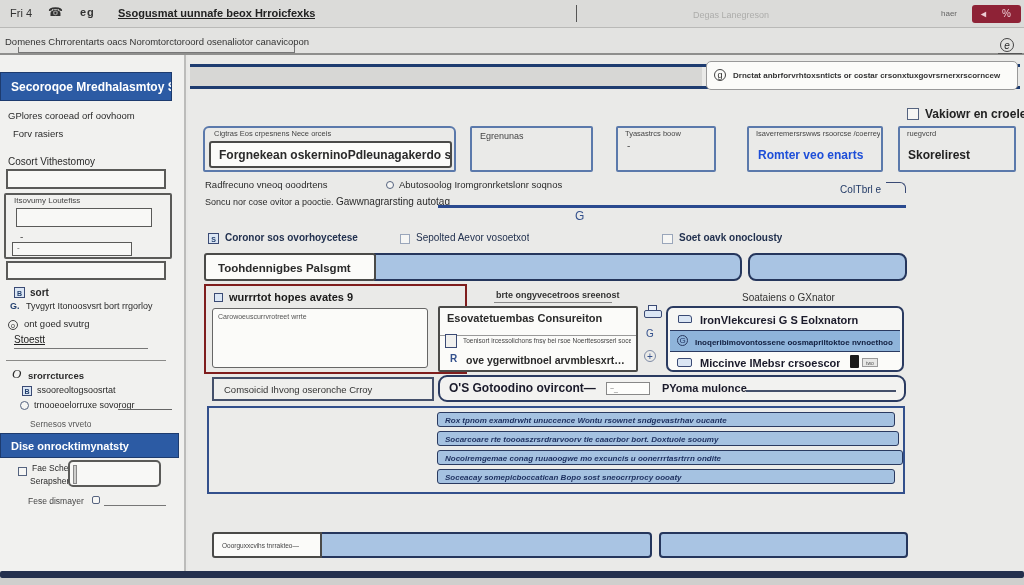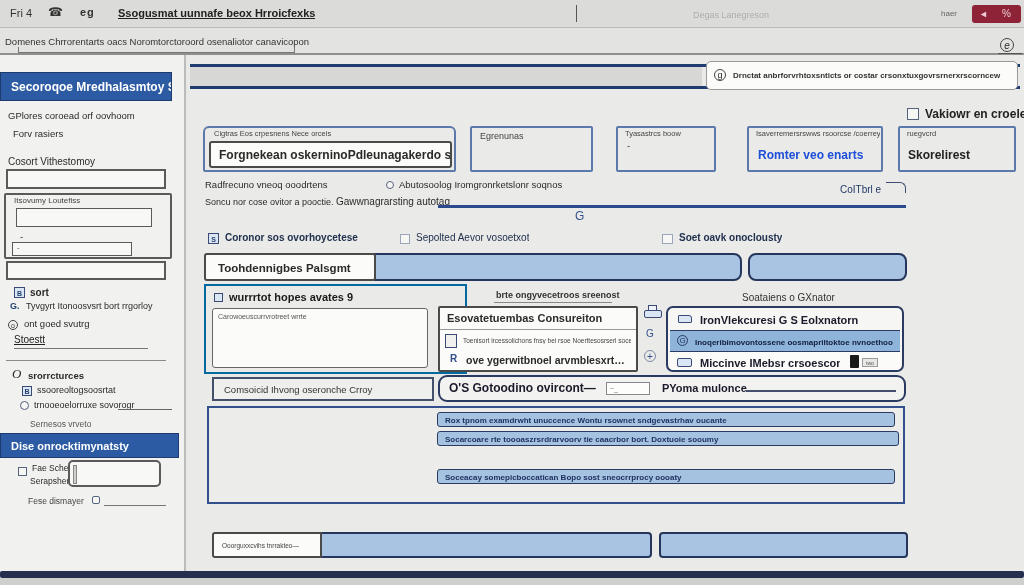--- a/index.html
+++ b/index.html
@@ -162,32 +162,32 @@
 <span class="abs b nav" style="left:225px;top:232px;font-size:10px;color:#22314f;">Coronor sos ovorhoycetese</span>
 <span class="abs cb" style="left:400px;top:234px;width:10px;height:10px;border-color:#9aa6ba;"></span>
 <span class="abs nav" style="left:416px;top:232px;font-size:10px;color:#22314f;">Sepolted Aevor vosoetxot</span>
 <span class="abs cb" style="left:662px;top:234px;width:11px;height:10px;border-color:#9aa6ba;"></span>
 <span class="abs b nav" style="left:679px;top:232px;font-size:10px;color:#22314f;">Soet oavk onoclousty</span>
 
 <div class="abs whitebox nav" style="left:204px;top:253px;width:172px;height:28px;border-radius:3px;font-size:11.5px;font-weight:bold;line-height:26px;padding-left:12px;z-index:2;">Toohdennigbes Palsgmt</div>
 <div class="abs bluefill" style="left:374px;top:253px;width:368px;height:28px;border-radius:0 8px 8px 0;"></div>
 <div class="abs bluefill" style="left:748px;top:253px;width:159px;height:28px;border-radius:8px;"></div>
 
-<div class="abs" style="left:204px;top:284px;width:263px;height:90px;border:2px solid #0369a1;">
+<div class="abs" style="left:204px;top:284px;width:263px;height:90px;border:2px solid #7f1d1d;">
   <span class="abs iconsq" style="left:8px;top:7px;width:9px;height:9px;line-height:9px;"></span>
   <span class="abs b nav" style="left:23px;top:5px;font-size:11px;color:#1a1a1a;">wurrrtot hopes avates 9</span>
   <div class="abs whitebox" style="left:6px;top:22px;width:216px;height:60px;border-width:1.5px;border-color:#666;">
     <span class="abs nav tinytxt" style="left:5px;top:4px;width:200px;">Carowoeuscurrvrotreet wrrte</span>
   </div>
 </div>
 
 <span class="abs b nav" style="left:496px;top:290px;font-size:9px;color:#333;">brte ongyvecetroos sreenost</span>
 <span class="abs" style="left:494px;top:302px;width:118px;height:1px;background:#888;"></span>
 <div class="abs whitebox" style="left:438px;top:306px;width:200px;height:66px;border-radius:2px;">
-  <div class="abs b nav" style="left:0;top:0;width:196px;height:22px;line-height:20px;padding-left:7px;font-size:11px;border-bottom:1px solid #999;">Esovatetuembas Consureiton</div>
+  <div class="abs b nav" style="left:0;top:0;width:196px;height:28px;line-height:20px;padding-left:7px;font-size:11px;border-bottom:1px solid #999;">Esovatetuembas Consureiton</div>
   <span class="abs iconsq" style="left:5px;top:26px;width:12px;height:14px;line-height:14px;background:#f0f0ee;"></span>
   <span class="abs nav" style="left:23px;top:29px;font-size:6.5px;color:#444;width:168px;">Toenisort ircessolichons fnsy bei rsoe Noerttesosrserl soceec</span>
   <span class="abs" style="left:10px;top:45px;font-size:10px;font-weight:bold;color:#33508c;">R</span>
   <span class="abs b nav" style="left:26px;top:46px;font-size:10.5px;width:166px;">ove ygerwitbnoel arvmblesxrt…</span>
 </div>
 
 <span class="abs" style="left:644px;top:310px;width:18px;height:8px;border:1.5px solid #3a4a74;border-radius:2px;background:#dbe6f4;"></span>
 <span class="abs" style="left:648px;top:305px;width:9px;height:5px;border:1.5px solid #3a4a74;border-bottom:none;background:#eef3fa;"></span>
 <span class="abs" style="left:646px;top:328px;font-size:10px;color:#33508c;">G</span>
 <span class="abs circ" style="left:644px;top:350px;width:12px;height:12px;font-size:10px;line-height:11px;font-style:normal;color:#33508c;border-color:#7d8aa5;">+</span>
@@ -212,23 +212,24 @@
 
 <div class="abs nav" style="left:212px;top:377px;width:222px;height:24px;background:#efefed;border:2px solid #44506b;border-radius:0;font-size:9.5px;line-height:21px;padding-left:10px;color:#333;">Comsoicid Ihvong oseronche Crroy</div>
 <div class="abs" style="left:438px;top:375px;width:468px;height:27px;background:#f2f2f0;border:2px solid #2a3a60;border-radius:9px;">
   <span class="abs b nav" style="left:9px;top:4px;font-size:12px;color:#1a1a2a;width:180px;">O'S Gotoodino ovircont—</span>
   <span class="abs" style="left:166px;top:5px;width:44px;height:13px;border:1px solid #888;background:#fdfdfb;"></span>
   <span class="abs" style="left:170px;top:8px;font-size:7px;color:#777;">~_</span>
   <span class="abs b nav" style="left:222px;top:5px;font-size:11px;color:#1a1a2a;">PYoma mulonce</span>
   <span class="abs" style="left:306px;top:13px;width:150px;height:1.5px;background:#44506b;"></span>
 </div>
 
-<div class="abs" style="left:207px;top:406px;width:698px;height:98px;border:2px solid #33508c;background:#ececea;">
+<div class="abs" style="left:207px;top:406px;width:698px;height:88px;border:2px solid #33508c;background:#ececea;font-style:italic;">
   <div class="abs bluerow" style="left:228px;top:4px;width:458px;height:15px;">Rox tpnom examdrwht unuccence Wontu rsownet sndgevastrhav oucante</div>
   <div class="abs bluerow" style="left:228px;top:23px;width:462px;height:15px;">Socarcoare rte toooaszrsrdrarvoorv tie caacrbor bort. Doxtuoie sooumy</div>
+  <div class="abs bluerow" style="left:228px;top:42px;width:466px;height:15px;">Nocoiremgemae conag ruuaoogwe mo excuncis u oonerrrtasrtrrn ondite</div>
   <div class="abs bluerow" style="left:228px;top:61px;width:458px;height:15px;">Soceacay somepicboccatican Bopo sost sneocrrprocy oooaty</div>
 </div>
 
 <div class="abs whitebox nav" style="left:212px;top:532px;width:110px;height:26px;border-radius:3px 0 0 3px;font-size:6.5px;line-height:24px;padding-left:8px;color:#444;z-index:2;">Ooorguxxcvihs tnrrakteo—</div>
 <div class="abs bluefill" style="left:320px;top:532px;width:332px;height:26px;border-radius:0 4px 4px 0;"></div>
 <div class="abs bluefill" style="left:659px;top:532px;width:249px;height:26px;border-radius:4px;"></div>
 
 <div class="abs" style="left:0;top:571px;width:1024px;height:7px;background:#24304e;border-radius:2px;"></div>
 <div class="abs" style="left:0;top:578px;width:1024px;height:7px;background:#cfcfcd;"></div>
 

